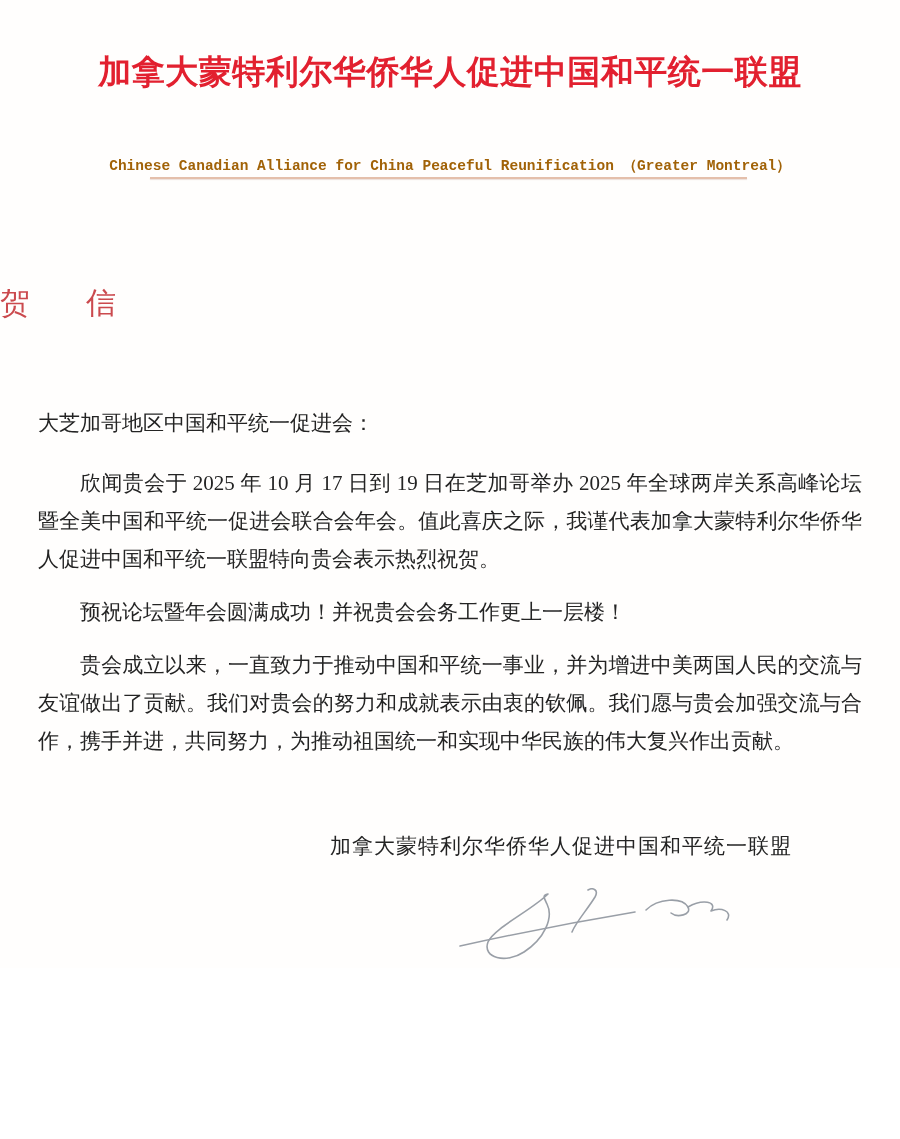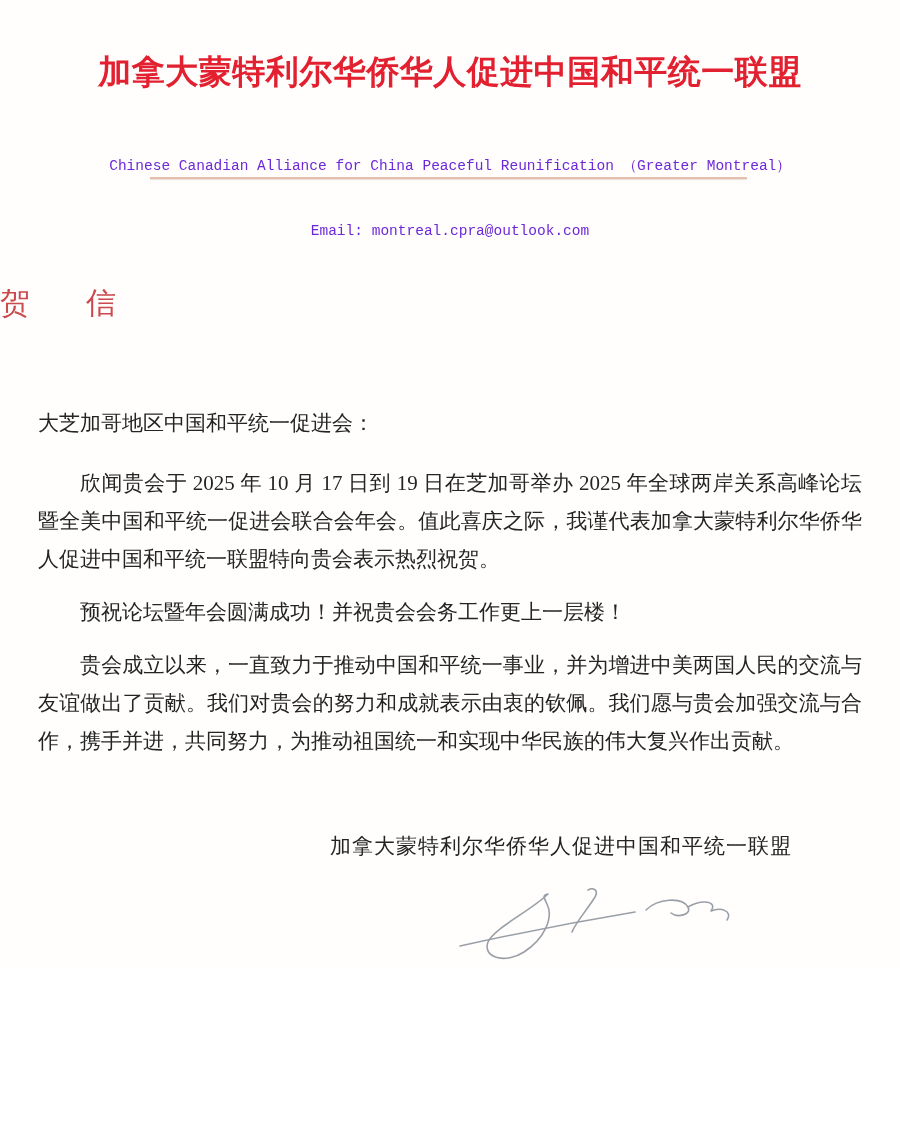--- a/index.html
+++ b/index.html
@@ -32,22 +32,23 @@
     font-weight: bold;
     letter-spacing: 0.5px;
     color: #e2202f;
     font-family: "Liberation Serif", "DejaVu Serif", serif;
   }
   .letterhead-en {
     margin-top: 2px;
     font-family: "Liberation Mono", "DejaVu Sans Mono", monospace;
     font-size: 14.5px;
     line-height: 21.5px;
-    color: #6d28d9;
+    color: #a16207;
     white-space: pre;
+    font-weight: bold;
   }
   .letterhead-en .en-line { display: block; }
   .letterhead-en .en-line:first-child { margin-top: 16px; }
 
   .letterhead-divider {
     position: absolute;
     top: 177px;
     left: 150px;
     width: 597px;
     height: 2px;
@@ -123,21 +124,20 @@
 </style>
 </head>
 <body>
 
 <div class="page">
 
   <div class="letterhead">
     <h1 class="org-name-zh">加拿大蒙特利尔华侨华人促进中国和平统一联盟</h1>
     <div class="letterhead-en">
       <span class="en-line">Chinese Canadian Alliance for China Peaceful Reunification （Greater Montreal）</span>
-      <span class="en-line">Email: montreal.cpra@outlook.com</span>
     </div>
   </div>
   <div class="letterhead-divider"></div>
 
   <div class="letter-title">贺　信</div>
 
   <div class="letter-body">
     <div class="salutation">大芝加哥地区中国和平统一促进会：</div>
     <p>欣闻贵会于 2025 年 10 月 17 日到 19 日在芝加哥举办 2025 年全球两岸关系高峰论坛暨全美中国和平统一促进会联合会年会。值此喜庆之际，我谨代表加拿大蒙特利尔华侨华人促进中国和平统一联盟特向贵会表示热烈祝贺。</p>
     <p>预祝论坛暨年会圆满成功！并祝贵会会务工作更上一层楼！</p>

